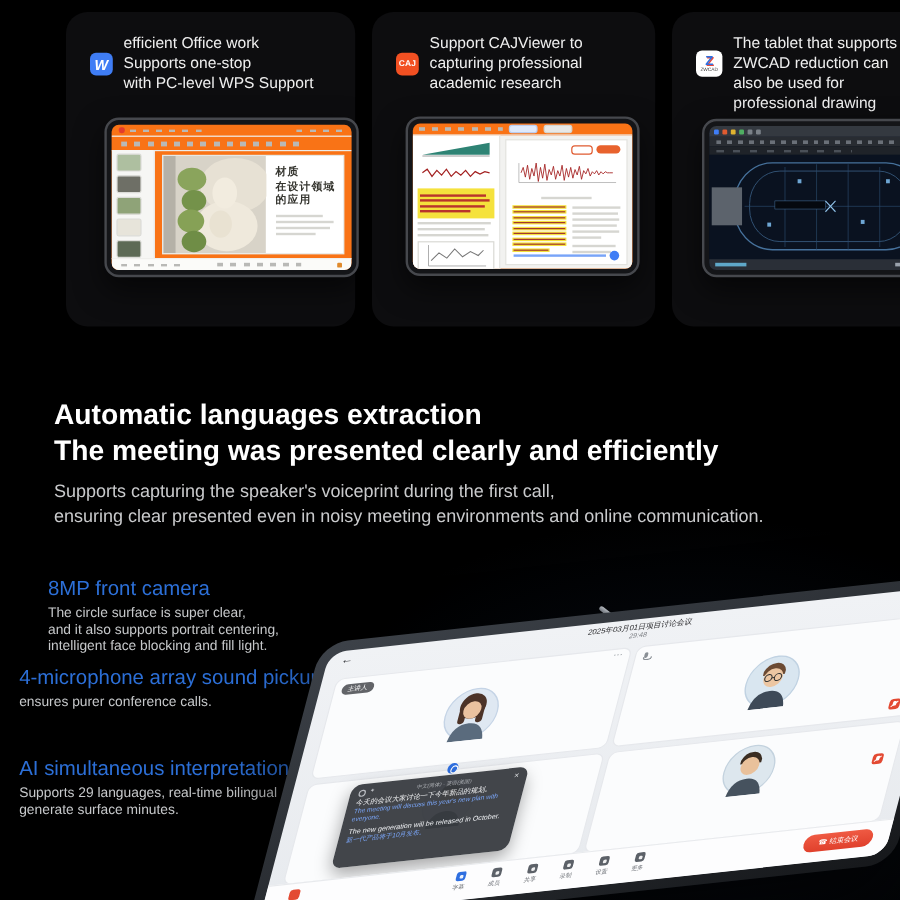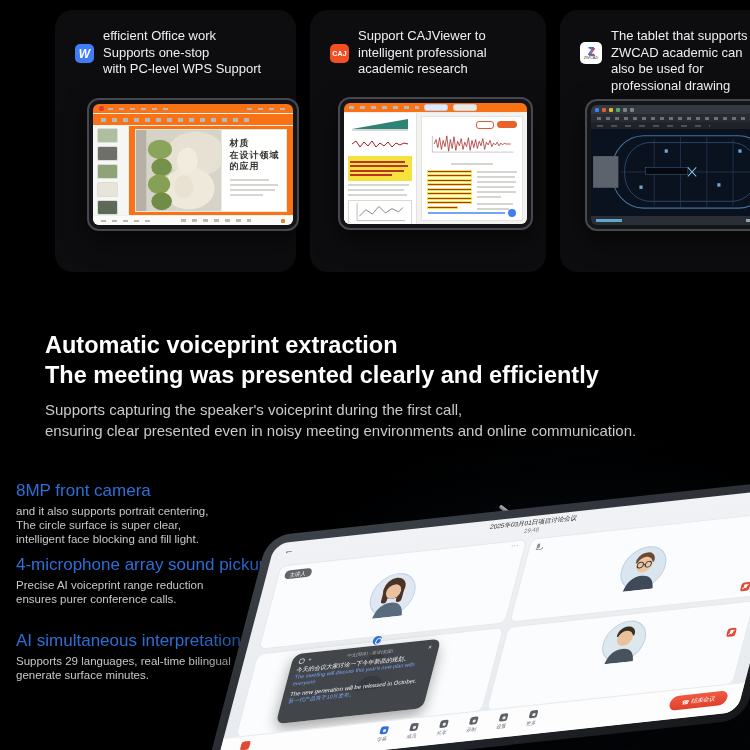--- a/index.html
+++ b/index.html
@@ -78,21 +78,21 @@
   .zw-status .c{width:26px;height:3px;background:#5fa8c9;}
   .zw-status .w{width:40px;height:3px;background:#9aa2ac;margin-left:auto;}
   
   .hero-title{position:absolute;left:45px;top:330px;color:#fff;font-size:23.5px;
               font-weight:700;line-height:30px;}
   .hero-sub{position:absolute;left:45px;top:399px;color:#c9cacc;font-size:15px;line-height:21px;}
   
   .feature{position:absolute;left:16px;}
   .f-title{color:#2c6fd7;font-size:17px;font-weight:400;}
   .f-body{color:#c6c8ca;font-size:11.5px;line-height:13.8px;margin-top:4px;}
-  .f0{top:481px;} .f1{top:555px;} .f2{top:631px;}
+  .f0{top:481px;margin-left:24px;} .f1{top:555px;} .f2{top:631px;}
   
   .stylus{position:absolute;left:497px;top:512px;width:26px;height:4px;border-radius:2px;
           background:linear-gradient(#c3c8cf,#7e838b);transform:rotate(38deg);}
   .big-tablet{position:absolute;left:268px;top:536px;width:524px;height:232px;
               transform:matrix(0.995,-0.107,-0.254,0.967,0,0);transform-origin:0 0;
               background:linear-gradient(160deg,#3d4249,#16181b);border-radius:22px;padding:9px;
               box-shadow:0 30px 60px rgba(0,0,0,.65);}
   .mtg-screen{position:relative;width:100%;height:100%;border-radius:14px;overflow:hidden;
               background:linear-gradient(180deg,#f0f2f5,#e7eaee);}
   .mtg-top{position:relative;height:24px;text-align:center;padding-top:3px;}
@@ -212,21 +212,21 @@
         </div>
       </div>
     </div>
   </div>
 
   <div class="card card2">
     <div class="card-head">
       <div class="app-icon icon-caj">CAJ</div>
       <div class="card-text">
         <div>Support CAJViewer to</div>
-        <div>intelligent professional</div>
+        <div>capturing professional</div>
         <div>academic research</div>
       </div>
     </div>
     <div class="mini-tablet t2">
       <div class="mini-screen">
         <div class="caj-row1">
           <div class="dash" style="width:70px;height:3px;"></div>
           <div class="caj-chip b"></div>
           <div class="caj-chip"></div>
         </div>
@@ -301,21 +301,21 @@
   </div>
 
   <div class="card card3">
     <div class="card-head">
       <div class="app-icon icon-zw">
         <div class="z">Z</div>
         <div class="zc">ZWCAD</div>
       </div>
       <div class="card-text">
         <div>The tablet that supports</div>
-        <div>ZWCAD academic can</div>
+        <div>ZWCAD reduction can</div>
         <div>also be used for</div>
         <div>professional drawing</div>
       </div>
     </div>
     <div class="mini-tablet t3">
       <div class="mini-screen zw-screen">
         <div class="zw-row1">
           <div class="chip" style="background:#3f7df5;"></div>
           <div class="chip" style="background:#e05b30;"></div>
           <div class="chip" style="background:#e0b330;"></div>
@@ -349,40 +349,39 @@
         </div>
         <div class="zw-status">
           <div class="c"></div>
           <div class="w"></div>
         </div>
       </div>
     </div>
   </div>
 
   <div class="hero-title">
-    <div>Automatic voiceprint extraction</div>
+    <div>Automatic languages extraction</div>
     <div>The meeting was presented clearly and efficiently</div>
   </div>
   <div class="hero-sub">
     <div>Supports capturing the speaker's voiceprint during the first call,</div>
     <div>ensuring clear presented even in noisy meeting environments and online communication.</div>
   </div>
 
   <div class="feature f0">
     <div class="f-title">8MP front camera</div>
     <div class="f-body">
+      <div>The circle surface is super clear,</div>
       <div>and it also supports portrait centering,</div>
-      <div>The circle surface is super clear,</div>
       <div>intelligent face blocking and fill light.</div>
     </div>
   </div>
   <div class="feature f1">
     <div class="f-title">4-microphone array sound pickup</div>
     <div class="f-body">
-      <div>Precise AI voiceprint range reduction</div>
       <div>ensures purer conference calls.</div>
     </div>
   </div>
   <div class="feature f2">
     <div class="f-title">AI simultaneous interpretation</div>
     <div class="f-body">
       <div>Supports 29 languages, real-time bilingual</div>
       <div>generate surface minutes.</div>
     </div>
   </div>

